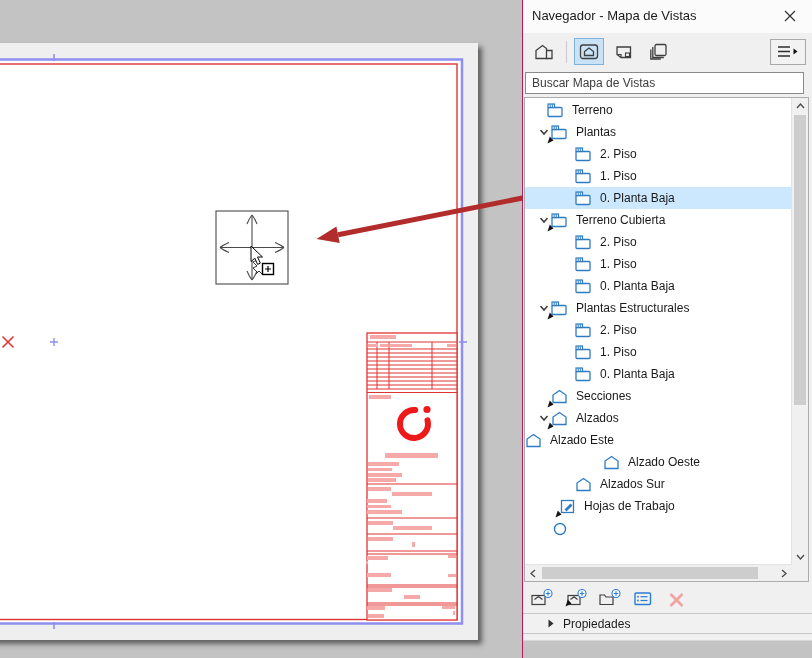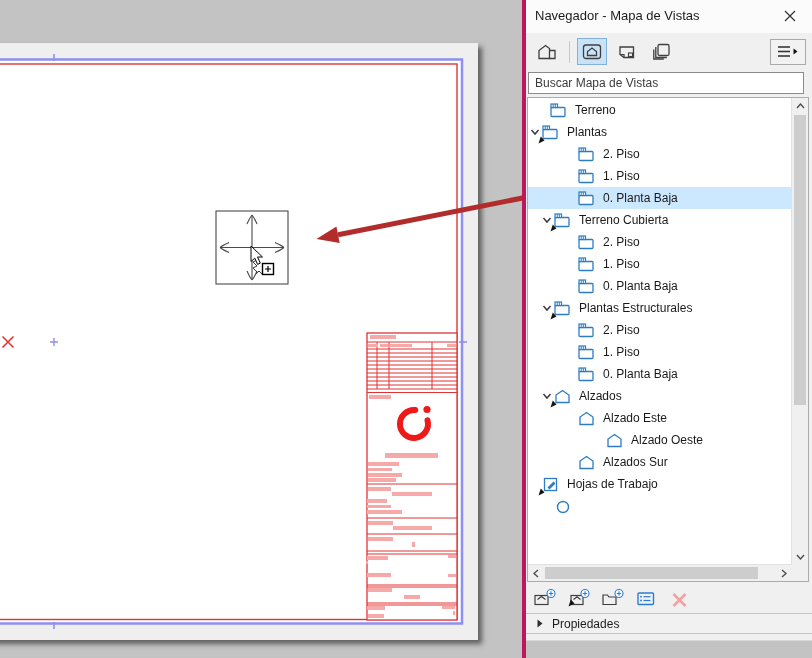--- a/index.html
+++ b/index.html
@@ -5,21 +5,21 @@
   html,body{margin:0;padding:0;}
   .app{position:relative;width:812px;height:658px;background:#c3c3c3;overflow:hidden;
        font-family:"Liberation Sans",sans-serif;-webkit-font-smoothing:antialiased;}
   
   .drawing{position:absolute;left:0;top:0;width:522px;height:658px;background:#c3c3c3;overflow:hidden;}
   .page{position:absolute;left:-20px;top:43px;width:498px;height:597px;background:#efefef;
         box-shadow:4px 4px 5px rgba(30,30,30,.6);}
   svg.overlay{position:absolute;left:0;top:0;width:522px;height:658px;}
   
   .panel{position:absolute;left:522px;top:0;width:290px;height:658px;background:#f0f0f0;
-         border-left:4px solid #be185d;box-sizing:border-box;}
+         border-left:1px solid #be185d;box-sizing:border-box;}
   .titlebar{position:absolute;left:0;top:0;right:0;height:33px;background:#fbfbfb;}
   .title{position:absolute;left:9px;top:8px;font-size:13px;color:#1b1b1b;}
   .close-btn{position:absolute;right:13px;top:7px;width:18px;height:18px;display:flex;align-items:center;justify-content:center;}
   .toolbar{position:absolute;left:0;top:33px;right:0;height:37px;display:flex;align-items:center;padding:0 6px;gap:5px;box-sizing:border-box;}
   .tb-btn{width:30px;height:27px;display:flex;align-items:center;justify-content:center;border:1px solid transparent;box-sizing:border-box;}
   .tb-btn.selected{background:#c9e2f6;border-color:#7fb2dd;}
   .tb-sep{width:1px;height:22px;background:#c9c9c9;margin:0 2px;}
   .menu-btn{margin-left:auto;width:34px;height:24px;border:1px solid #a9a9a9;background:#f2f2f2;
             display:flex;align-items:center;justify-content:center;}
   .search{position:absolute;left:2px;right:8px;top:72px;height:22px;box-sizing:border-box;border:1px solid #8a8a8a;
@@ -35,21 +35,21 @@
   .ticon svg.dart{position:absolute;left:-4px;bottom:-3px;}
   .vscroll{position:absolute;top:0;right:0;width:16px;bottom:16px;background:#f0f0f0;border-left:1px solid #e2e2e2;}
   .hscroll{position:absolute;left:0;right:16px;bottom:0;height:16px;background:#f0f0f0;border-top:1px solid #e2e2e2;}
   .corner{position:absolute;right:0;bottom:0;width:16px;height:16px;background:#f0f0f0;}
   .sarrow{position:absolute;width:16px;height:16px;display:flex;align-items:center;justify-content:center;}
   .thumb-v{position:absolute;left:2px;right:2px;top:17px;height:290px;background:#cdcdcd;}
   .thumb-h{position:absolute;top:2px;bottom:2px;left:17px;right:34px;background:#cdcdcd;}
   .footer-icons{position:absolute;left:0;top:585px;right:0;height:26px;display:flex;align-items:center;padding-left:6px;gap:9px;}
   .fi{width:25px;height:21px;display:flex;align-items:center;justify-content:center;}
   .props{position:absolute;left:0;right:0;top:613px;height:21px;border-top:1px solid #c6c6c6;border-bottom:1px solid #c6c6c6;
-         background:#f1f1f1;display:flex;align-items:center;padding-left:11px;gap:9px;font-size:12px;color:#1b1b1b;box-sizing:border-box;}
+         background:#f1f1f1;display:flex;align-items:center;padding-left:25px;gap:9px;font-size:12px;color:#1b1b1b;box-sizing:border-box;}
   .panel-bottom{position:absolute;left:0;right:0;top:640px;bottom:0;background:#c3c3c3;border-top:1px solid #d8d8d8;}
 </style>
 </head>
 <body>
 
 <div class="app">
 
   <div class="drawing">
     <div class="page"></div>
     <svg class="overlay" id="overlay">
@@ -199,85 +199,37 @@
             <span class="chev"></span>
             <span class="ticon">
               <svg class="main" width="17" height="15" viewBox="0 0 17 15">
                 <rect x="1" y="4.5" width="14" height="9" rx="1" fill="#fff" stroke="#2e7cc4" stroke-width="1.3"></rect>
           <rect x="1" y="1" width="6.5" height="3.5" fill="#fff" stroke="#2e7cc4" stroke-width="1.2"></rect>
           <path d="M3.2 1 v3.5 M5.3 1 v3.5" stroke="#2e7cc4" stroke-width="1"></path>
               </svg>
             </span>
             <span>Terreno</span>
           </div>
-          <div class="row" style="">
-            <span class="chev">
-              <svg width="10" height="8" viewBox="0 0 10 8">
-                <polyline points="1.5,2 5,6 8.5,2" stroke="#3e3e3e" stroke-width="1.5" fill="none"></polyline>
-              </svg>
-            </span>
-            <span class="ticon">
-              <svg class="main" width="17" height="15" viewBox="0 0 17 15">
-                <rect x="1" y="4.5" width="14" height="9" rx="1" fill="#fff" stroke="#2e7cc4" stroke-width="1.3"></rect>
-          <rect x="1" y="1" width="6.5" height="3.5" fill="#fff" stroke="#2e7cc4" stroke-width="1.2"></rect>
-          <path d="M3.2 1 v3.5 M5.3 1 v3.5" stroke="#2e7cc4" stroke-width="1"></path>
-              </svg>
-              <svg class="dart" width="8" height="9" viewBox="0 0 8 9">
-                <polygon points="0.5,8.5 2.8,1.5 6.5,5.5" fill="#141414"></polygon>
-              </svg>
-            </span>
-            <span>Plantas</span>
-          </div>
-          <div class="row" style="padding-left: 50px;">
-            <span class="ticon">
-              <svg class="main" width="17" height="15" viewBox="0 0 17 15">
-                <rect x="1" y="4.5" width="14" height="9" rx="1" fill="#fff" stroke="#2e7cc4" stroke-width="1.3"></rect>
-          <rect x="1" y="1" width="6.5" height="3.5" fill="#fff" stroke="#2e7cc4" stroke-width="1.2"></rect>
-          <path d="M3.2 1 v3.5 M5.3 1 v3.5" stroke="#2e7cc4" stroke-width="1"></path>
-              </svg>
-            </span>
-            <span>2. Piso</span>
-          </div>
-          <div class="row" style="padding-left: 50px;">
-            <span class="ticon">
-              <svg class="main" width="17" height="15" viewBox="0 0 17 15">
-                <rect x="1" y="4.5" width="14" height="9" rx="1" fill="#fff" stroke="#2e7cc4" stroke-width="1.3"></rect>
-          <rect x="1" y="1" width="6.5" height="3.5" fill="#fff" stroke="#2e7cc4" stroke-width="1.2"></rect>
-          <path d="M3.2 1 v3.5 M5.3 1 v3.5" stroke="#2e7cc4" stroke-width="1"></path>
-              </svg>
-            </span>
-            <span>1. Piso</span>
-          </div>
-          <div class="row selected" style="padding-left: 50px;">
-            <span class="ticon">
-              <svg class="main" width="17" height="15" viewBox="0 0 17 15">
-                <rect x="1" y="4.5" width="14" height="9" rx="1" fill="#fff" stroke="#2e7cc4" stroke-width="1.3"></rect>
-          <rect x="1" y="1" width="6.5" height="3.5" fill="#fff" stroke="#2e7cc4" stroke-width="1.2"></rect>
-          <path d="M3.2 1 v3.5 M5.3 1 v3.5" stroke="#2e7cc4" stroke-width="1"></path>
-              </svg>
-            </span>
-            <span>0. Planta Baja</span>
-          </div>
           <div class="row" style="padding-left: 12px;">
             <span class="chev">
               <svg width="10" height="8" viewBox="0 0 10 8">
                 <polyline points="1.5,2 5,6 8.5,2" stroke="#3e3e3e" stroke-width="1.5" fill="none"></polyline>
               </svg>
             </span>
             <span class="ticon">
               <svg class="main" width="17" height="15" viewBox="0 0 17 15">
                 <rect x="1" y="4.5" width="14" height="9" rx="1" fill="#fff" stroke="#2e7cc4" stroke-width="1.3"></rect>
           <rect x="1" y="1" width="6.5" height="3.5" fill="#fff" stroke="#2e7cc4" stroke-width="1.2"></rect>
           <path d="M3.2 1 v3.5 M5.3 1 v3.5" stroke="#2e7cc4" stroke-width="1"></path>
               </svg>
               <svg class="dart" width="8" height="9" viewBox="0 0 8 9">
                 <polygon points="0.5,8.5 2.8,1.5 6.5,5.5" fill="#141414"></polygon>
               </svg>
             </span>
-            <span>Terreno Cubierta</span>
+            <span>Plantas</span>
           </div>
           <div class="row" style="padding-left: 50px;">
             <span class="ticon">
               <svg class="main" width="17" height="15" viewBox="0 0 17 15">
                 <rect x="1" y="4.5" width="14" height="9" rx="1" fill="#fff" stroke="#2e7cc4" stroke-width="1.3"></rect>
           <rect x="1" y="1" width="6.5" height="3.5" fill="#fff" stroke="#2e7cc4" stroke-width="1.2"></rect>
           <path d="M3.2 1 v3.5 M5.3 1 v3.5" stroke="#2e7cc4" stroke-width="1"></path>
               </svg>
             </span>
             <span>2. Piso</span>
@@ -285,21 +237,21 @@
           <div class="row" style="padding-left: 50px;">
             <span class="ticon">
               <svg class="main" width="17" height="15" viewBox="0 0 17 15">
                 <rect x="1" y="4.5" width="14" height="9" rx="1" fill="#fff" stroke="#2e7cc4" stroke-width="1.3"></rect>
           <rect x="1" y="1" width="6.5" height="3.5" fill="#fff" stroke="#2e7cc4" stroke-width="1.2"></rect>
           <path d="M3.2 1 v3.5 M5.3 1 v3.5" stroke="#2e7cc4" stroke-width="1"></path>
               </svg>
             </span>
             <span>1. Piso</span>
           </div>
-          <div class="row" style="padding-left: 50px;">
+          <div class="row selected" style="padding-left: 50px;">
             <span class="ticon">
               <svg class="main" width="17" height="15" viewBox="0 0 17 15">
                 <rect x="1" y="4.5" width="14" height="9" rx="1" fill="#fff" stroke="#2e7cc4" stroke-width="1.3"></rect>
           <rect x="1" y="1" width="6.5" height="3.5" fill="#fff" stroke="#2e7cc4" stroke-width="1.2"></rect>
           <path d="M3.2 1 v3.5 M5.3 1 v3.5" stroke="#2e7cc4" stroke-width="1"></path>
               </svg>
             </span>
             <span>0. Planta Baja</span>
           </div>
           <div class="row" style="padding-left: 12px;">
@@ -311,21 +263,21 @@
             <span class="ticon">
               <svg class="main" width="17" height="15" viewBox="0 0 17 15">
                 <rect x="1" y="4.5" width="14" height="9" rx="1" fill="#fff" stroke="#2e7cc4" stroke-width="1.3"></rect>
           <rect x="1" y="1" width="6.5" height="3.5" fill="#fff" stroke="#2e7cc4" stroke-width="1.2"></rect>
           <path d="M3.2 1 v3.5 M5.3 1 v3.5" stroke="#2e7cc4" stroke-width="1"></path>
               </svg>
               <svg class="dart" width="8" height="9" viewBox="0 0 8 9">
                 <polygon points="0.5,8.5 2.8,1.5 6.5,5.5" fill="#141414"></polygon>
               </svg>
             </span>
-            <span>Plantas Estructurales</span>
+            <span>Terreno Cubierta</span>
           </div>
           <div class="row" style="padding-left: 50px;">
             <span class="ticon">
               <svg class="main" width="17" height="15" viewBox="0 0 17 15">
                 <rect x="1" y="4.5" width="14" height="9" rx="1" fill="#fff" stroke="#2e7cc4" stroke-width="1.3"></rect>
           <rect x="1" y="1" width="6.5" height="3.5" fill="#fff" stroke="#2e7cc4" stroke-width="1.2"></rect>
           <path d="M3.2 1 v3.5 M5.3 1 v3.5" stroke="#2e7cc4" stroke-width="1"></path>
               </svg>
             </span>
             <span>2. Piso</span>
@@ -351,29 +303,89 @@
             <span>0. Planta Baja</span>
           </div>
           <div class="row" style="padding-left: 12px;">
             <span class="chev">
               <svg width="10" height="8" viewBox="0 0 10 8">
                 <polyline points="1.5,2 5,6 8.5,2" stroke="#3e3e3e" stroke-width="1.5" fill="none"></polyline>
               </svg>
             </span>
             <span class="ticon">
               <svg class="main" width="17" height="15" viewBox="0 0 17 15">
-                <path d="M2 13.5 V6 L8.5 1.5 L15 6 V13.5 Z" fill="#fff" stroke="#2e7cc4" stroke-width="1.3"></path>
+                <rect x="1" y="4.5" width="14" height="9" rx="1" fill="#fff" stroke="#2e7cc4" stroke-width="1.3"></rect>
+          <rect x="1" y="1" width="6.5" height="3.5" fill="#fff" stroke="#2e7cc4" stroke-width="1.2"></rect>
+          <path d="M3.2 1 v3.5 M5.3 1 v3.5" stroke="#2e7cc4" stroke-width="1"></path>
               </svg>
               <svg class="dart" width="8" height="9" viewBox="0 0 8 9">
                 <polygon points="0.5,8.5 2.8,1.5 6.5,5.5" fill="#141414"></polygon>
               </svg>
             </span>
+            <span>Plantas Estructurales</span>
+          </div>
+          <div class="row" style="padding-left: 50px;">
+            <span class="ticon">
+              <svg class="main" width="17" height="15" viewBox="0 0 17 15">
+                <rect x="1" y="4.5" width="14" height="9" rx="1" fill="#fff" stroke="#2e7cc4" stroke-width="1.3"></rect>
+          <rect x="1" y="1" width="6.5" height="3.5" fill="#fff" stroke="#2e7cc4" stroke-width="1.2"></rect>
+          <path d="M3.2 1 v3.5 M5.3 1 v3.5" stroke="#2e7cc4" stroke-width="1"></path>
+              </svg>
+            </span>
+            <span>2. Piso</span>
+          </div>
+          <div class="row" style="padding-left: 50px;">
+            <span class="ticon">
+              <svg class="main" width="17" height="15" viewBox="0 0 17 15">
+                <rect x="1" y="4.5" width="14" height="9" rx="1" fill="#fff" stroke="#2e7cc4" stroke-width="1.3"></rect>
+          <rect x="1" y="1" width="6.5" height="3.5" fill="#fff" stroke="#2e7cc4" stroke-width="1.2"></rect>
+          <path d="M3.2 1 v3.5 M5.3 1 v3.5" stroke="#2e7cc4" stroke-width="1"></path>
+              </svg>
+            </span>
+            <span>1. Piso</span>
+          </div>
+          <div class="row" style="padding-left: 50px;">
+            <span class="ticon">
+              <svg class="main" width="17" height="15" viewBox="0 0 17 15">
+                <rect x="1" y="4.5" width="14" height="9" rx="1" fill="#fff" stroke="#2e7cc4" stroke-width="1.3"></rect>
+          <rect x="1" y="1" width="6.5" height="3.5" fill="#fff" stroke="#2e7cc4" stroke-width="1.2"></rect>
+          <path d="M3.2 1 v3.5 M5.3 1 v3.5" stroke="#2e7cc4" stroke-width="1"></path>
+              </svg>
+            </span>
+            <span>0. Planta Baja</span>
+          </div>
+          <div class="row" style="padding-left: 12px;">
+            <span class="chev"></span>
+            <span class="ticon">
+              <svg class="main" width="17" height="15" viewBox="0 0 17 15">
+                <path d="M2 13.5 V6 L8.5 1.5 L15 6 V13.5 Z" fill="#fff" stroke="#2e7cc4" stroke-width="1.3"></path>
+              </svg>
+              <svg class="dart" width="8" height="9" viewBox="0 0 8 9">
+                <polygon points="0.5,8.5 2.8,1.5 6.5,5.5" fill="#141414"></polygon>
+              </svg>
+            </span>
+            <span>Secciones</span>
+          </div>
+          <div class="row" style="padding-left: 12px;">
+            <span class="chev">
+              <svg width="10" height="8" viewBox="0 0 10 8">
+                <polyline points="1.5,2 5,6 8.5,2" stroke="#3e3e3e" stroke-width="1.5" fill="none"></polyline>
+              </svg>
+            </span>
+            <span class="ticon">
+              <svg class="main" width="17" height="15" viewBox="0 0 17 15">
+                <path d="M2 13.5 V6 L8.5 1.5 L15 6 V13.5 Z" fill="#fff" stroke="#2e7cc4" stroke-width="1.3"></path>
+              </svg>
+              <svg class="dart" width="8" height="9" viewBox="0 0 8 9">
+                <polygon points="0.5,8.5 2.8,1.5 6.5,5.5" fill="#141414"></polygon>
+              </svg>
+            </span>
             <span>Alzados</span>
           </div>
-          <div class="row" style="padding-left: 50px;">
+          <div class="row" style="">
             <span class="ticon">
               <svg class="main" width="17" height="15" viewBox="0 0 17 15">
                 <path d="M2 13.5 V6 L8.5 1.5 L15 6 V13.5 Z" fill="#fff" stroke="#2e7cc4" stroke-width="1.3"></path>
               </svg>
             </span>
             <span>Alzado Este</span>
           </div>
           <div class="row" style="padding-left: 50px; margin-left: 28px;">
             <span class="ticon">
               <svg class="main" width="17" height="15" viewBox="0 0 17 15">
@@ -383,21 +395,21 @@
             <span>Alzado Oeste</span>
           </div>
           <div class="row" style="padding-left: 50px;">
             <span class="ticon">
               <svg class="main" width="17" height="15" viewBox="0 0 17 15">
                 <path d="M2 13.5 V6 L8.5 1.5 L15 6 V13.5 Z" fill="#fff" stroke="#2e7cc4" stroke-width="1.3"></path>
               </svg>
             </span>
             <span>Alzados Sur</span>
           </div>
-          <div class="row" style="padding-left: 0;">
+          <div class="row" style="padding-left: 20px;">
             <span class="chev"></span>
             <span class="ticon">
               <svg class="main" width="17" height="15" viewBox="0 0 17 15">
                 <rect x="2.5" y="1.5" width="12" height="12" fill="#fff" stroke="#2e7cc4" stroke-width="1.3"></rect>
               <path d="M5.5 10.5 L11.5 4.5 L13.5 6.5 L7.5 12.5 Z" fill="#2e7cc4"></path>
               </svg>
               <svg class="dart" width="8" height="9" viewBox="0 0 8 9">
                 <polygon points="0.5,8.5 2.8,1.5 6.5,5.5" fill="#141414"></polygon>
               </svg>
             </span>

